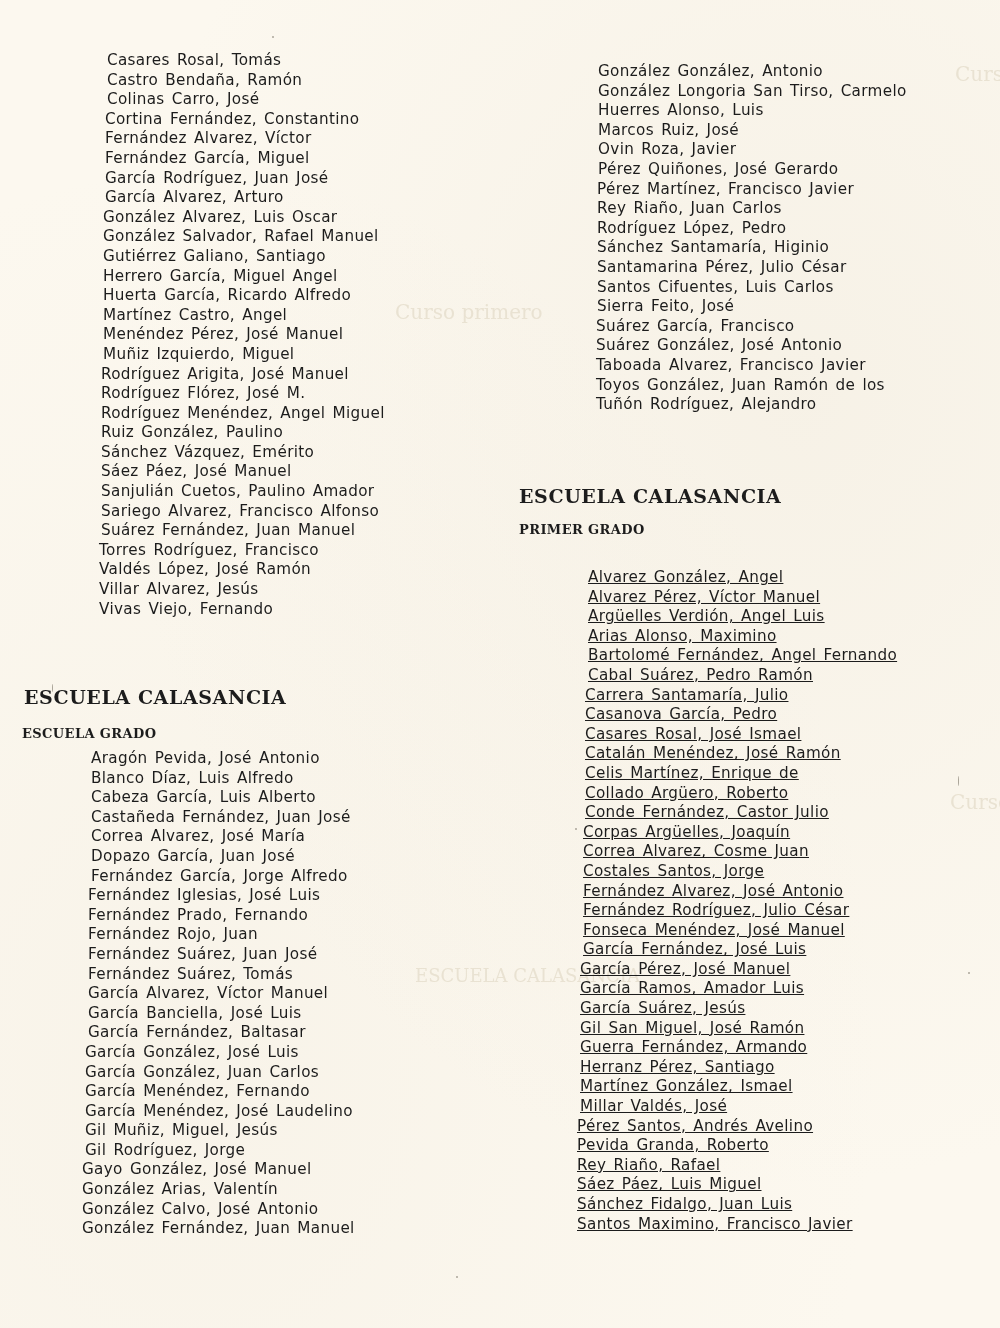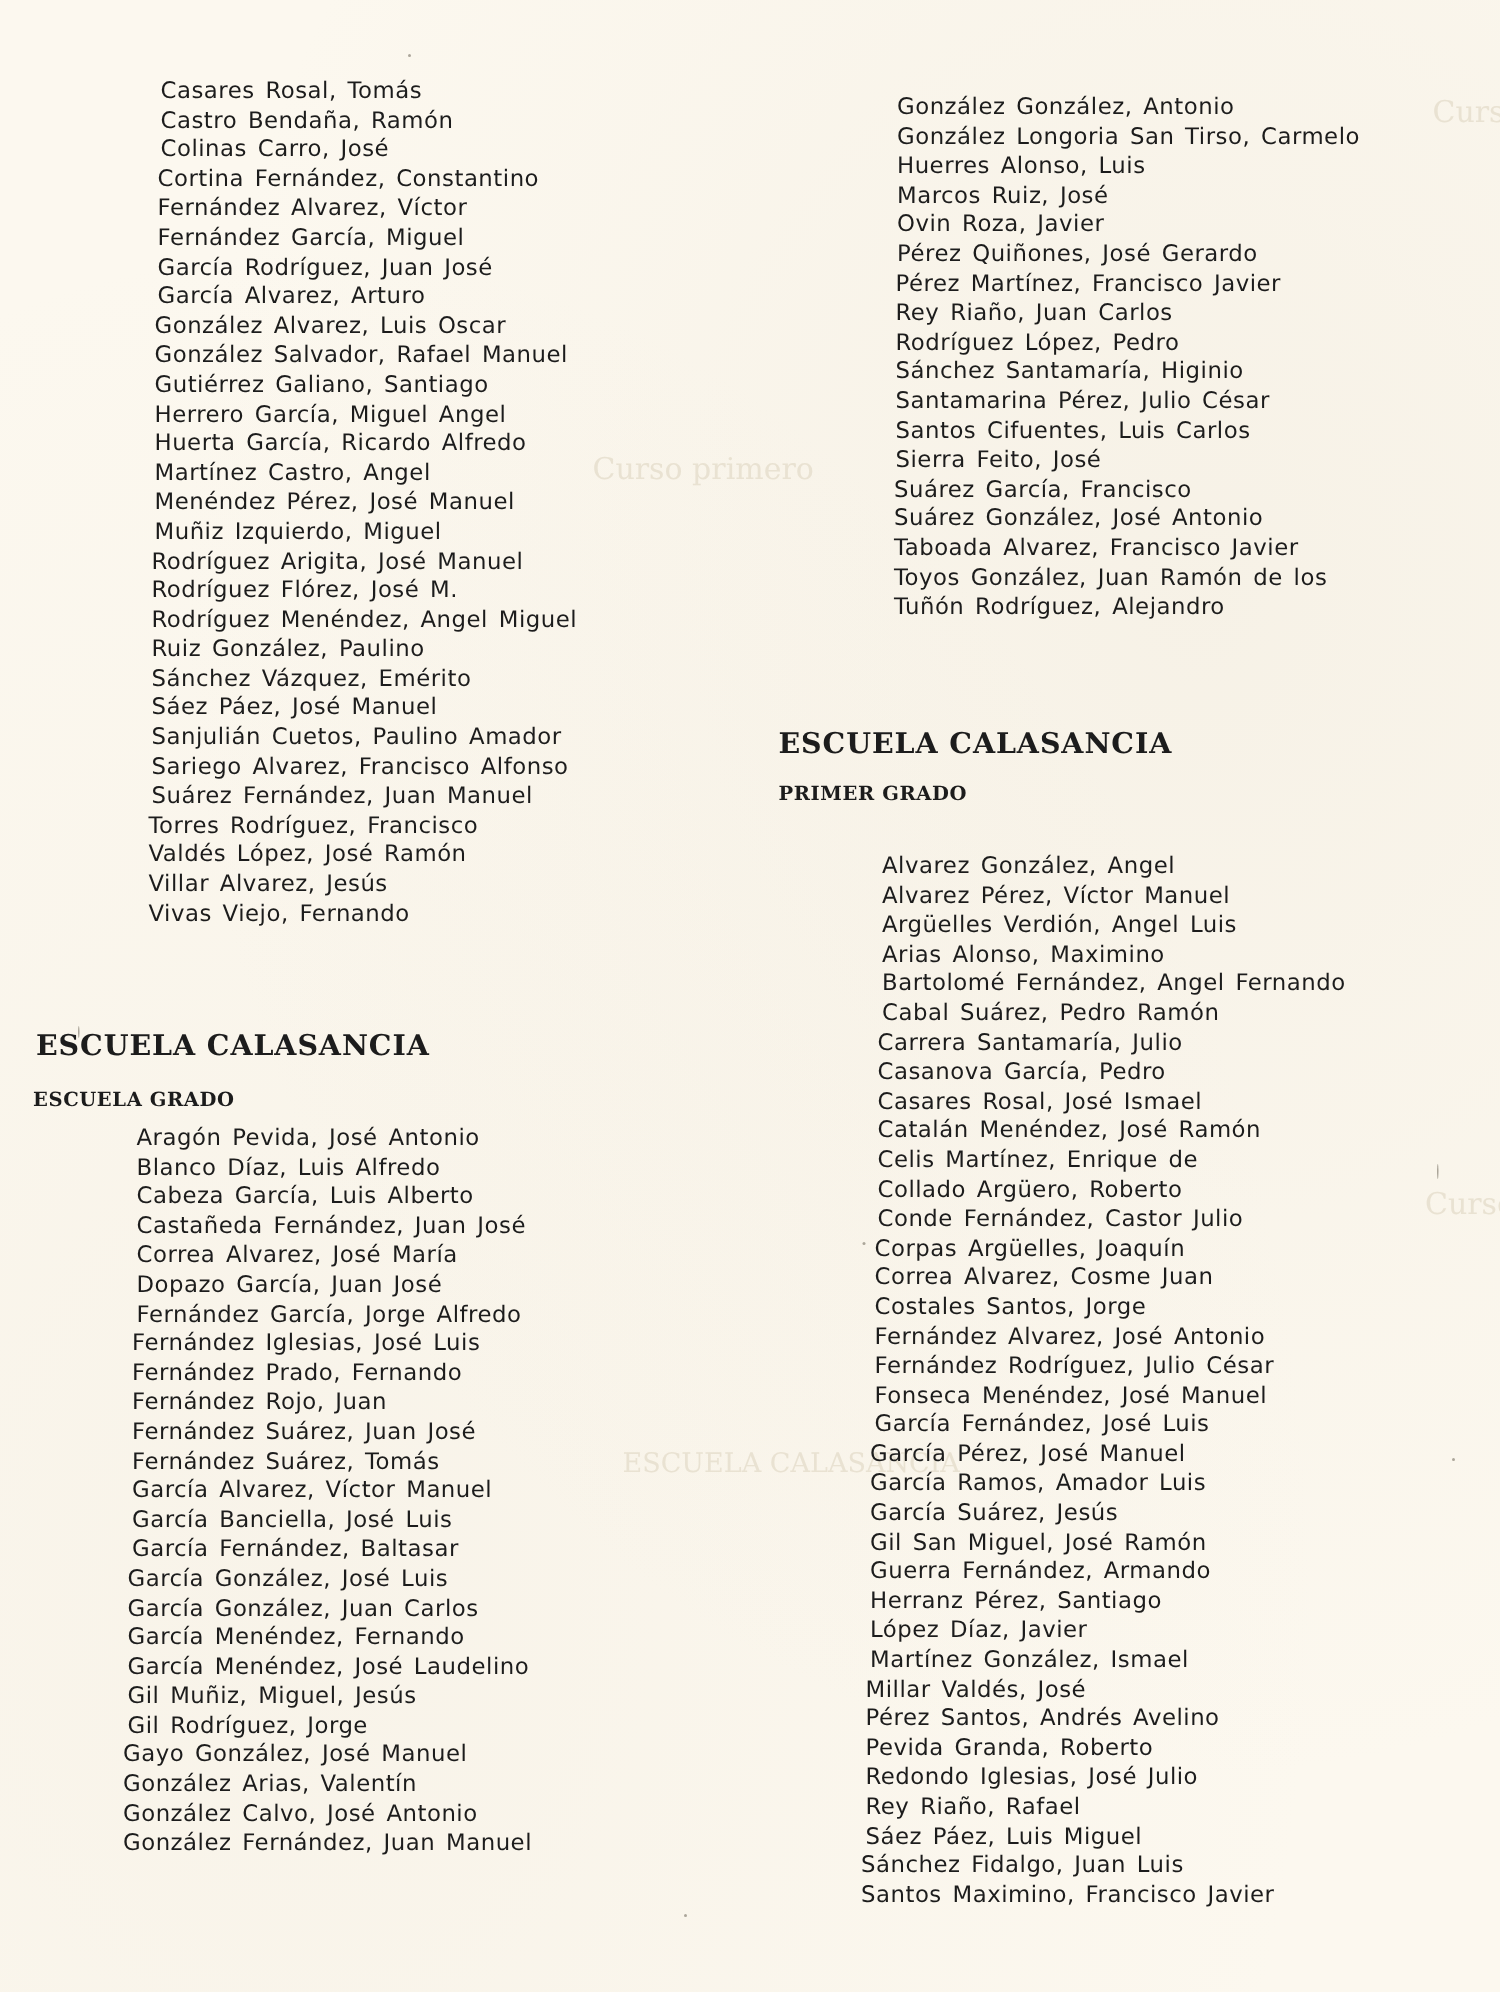--- a/index.html
+++ b/index.html
@@ -67,21 +67,21 @@
     
     #list-segundo { left: 91px; top: 749px; }
     #list-segundo li:nth-child(n+8) { margin-left: -3px; }
     #list-segundo li:nth-child(n+16) { margin-left: -6px; }
     #list-segundo li:nth-child(n+22) { margin-left: -9px; }
     
     #list-right-top { left: 598px; top: 62px; }
     #list-right-top li:nth-child(n+7) { margin-left: -1px; }
     #list-right-top li:nth-child(n+14) { margin-left: -2px; }
     
-    #list-primer { left: 588px; top: 568px; }
+    #list-primer { left: 588px; top: 568px; text-decoration: underline; }
     #list-primer li:nth-child(n+7) { margin-left: -3px; }
     #list-primer li:nth-child(n+14) { margin-left: -5px; }
     #list-primer li:nth-child(n+21) { margin-left: -8px; }
     #list-primer li:nth-child(n+29) { margin-left: -11px; }
     #list-primer li:nth-child(n+35) { margin-left: -14px; }
 
     #school-left { left: 24px; top: 686px; }
     #grade-left { left: 22px; top: 726px; }
     #school-right { left: 519px; top: 485px; }
     #grade-right { left: 519px; top: 522px; }
@@ -222,26 +222,24 @@
       <li>Fernández Alvarez, José Antonio</li>
       <li>Fernández Rodríguez, Julio César</li>
       <li>Fonseca Menéndez, José Manuel</li>
       <li>García Fernández, José Luis</li>
       <li>García Pérez, José Manuel</li>
       <li>García Ramos, Amador Luis</li>
       <li>García Suárez, Jesús</li>
       <li>Gil San Miguel, José Ramón</li>
       <li>Guerra Fernández, Armando</li>
       <li>Herranz Pérez, Santiago</li>
-      <li>López Díaz, Javier</li>
       <li>Martínez González, Ismael</li>
       <li>Millar Valdés, José</li>
       <li>Pérez Santos, Andrés Avelino</li>
       <li>Pevida Granda, Roberto</li>
-      <li>Redondo Iglesias, José Julio</li>
       <li>Rey Riaño, Rafael</li>
       <li>Sáez Páez, Luis Miguel</li>
       <li>Sánchez Fidalgo, Juan Luis</li>
       <li>Santos Maximino, Francisco Javier</li>
     </ul>
   </section>
 
   <div class="speck" style="left:272px; top:36px;"></div>
   <div class="speck" style="left:52px; top:684px; height:8px; width:1px;"></div>
   <div class="speck" style="left:575px; top:828px;"></div>

